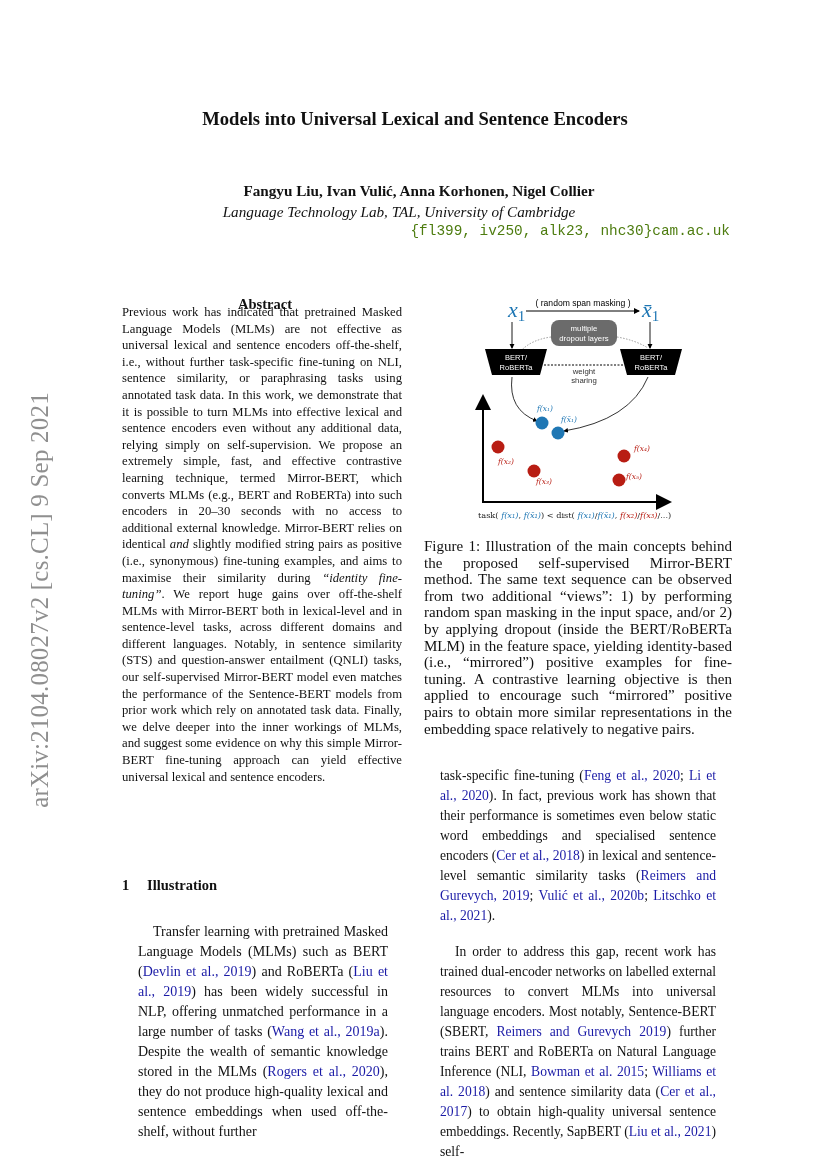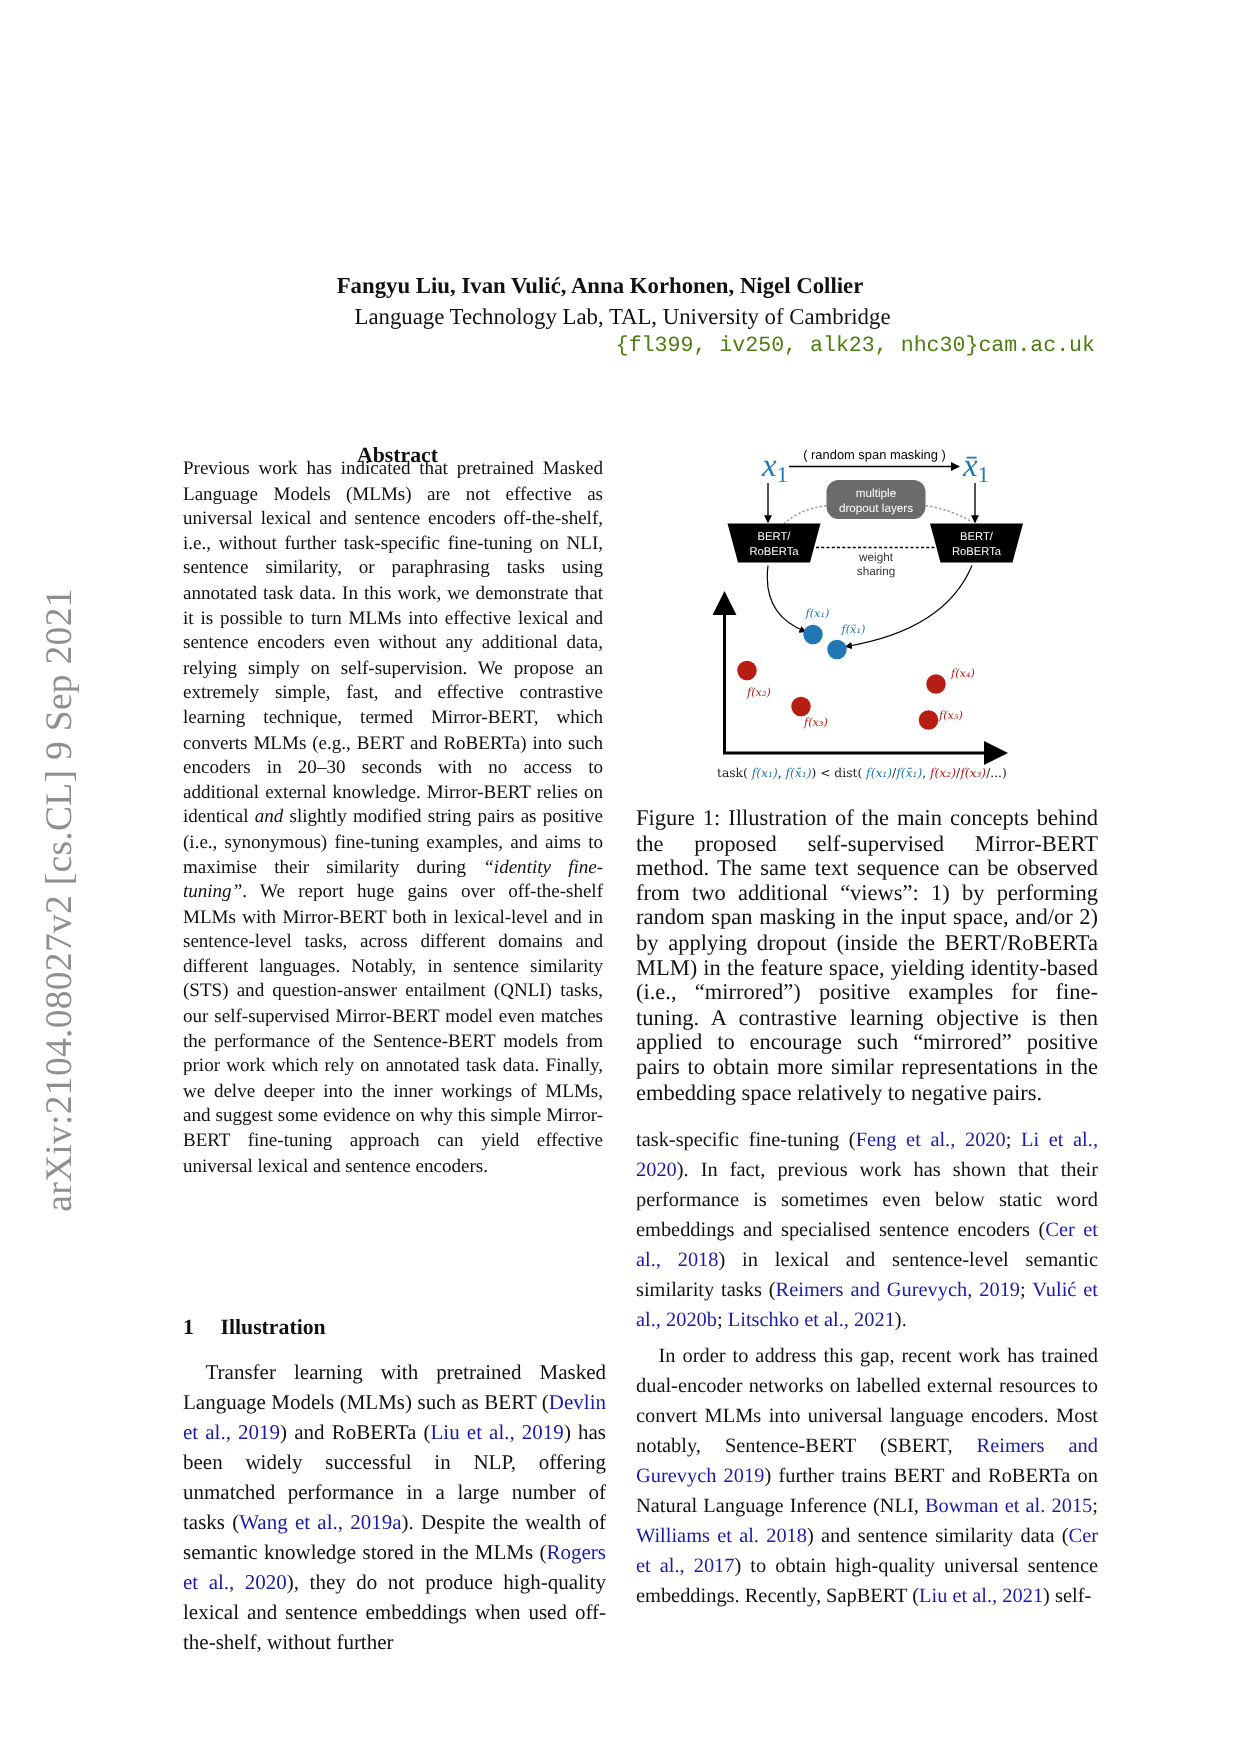--- a/index.html
+++ b/index.html
@@ -1,54 +1,55 @@
 <!DOCTYPE html>
 <html><head>
 <meta charset="utf-8">
 <style>
   html, body { margin: 0; padding: 0; background: #ffffff; }
   body { width: 827px; height: 1170px; position: relative; overflow: hidden;
          font-family: "Liberation Serif", "DejaVu Serif", serif; color: #111; }
   .abs { position: absolute; }
   .title { left: 100px; width: 630px; top: 107px; text-align: center;
            font-weight: bold; font-size: 18.6px; line-height: 23px; }
-  .authors { left: 85px; width: 630px; top: 181px; text-align: center;
+  .authors { left: 104px; width: 630px; top: 181px; text-align: center;
              font-weight: bold; font-size: 15.2px; line-height: 20px; }
-  .affil { left: 100px; width: 630px; top: 202px; text-align: center;
-           font-size: 15.2px; line-height: 20px; }
+  .affil { left: 84px; width: 630px; top: 202px; text-align: center;
+           font-size: 15.2px; line-height: 20px; font-style: italic; }
   .email { left: 100px; width: 630px; top: 221px; text-align: right;
            font-family: "Liberation Mono", "DejaVu Sans Mono", monospace;
            font-size: 14.4px; line-height: 20px; color: #4d7c0f; }
   .arxiv { left: 20px; top: 360px; width: 40px; height: 480px; }
   .arxiv span { position: absolute; left: 50%; top: 50%;
                 transform: translate(-50%, -50%) rotate(-90deg);
                 white-space: nowrap; font-family: "Liberation Serif", serif;
                 font-size: 25px; color: #8f8f8f; letter-spacing: 0.2px; }
   .abs-heading { left: 120px; width: 290px; top: 296px; text-align: center;
                  font-weight: bold; font-size: 14.5px; }
   .abstract { left: 122px; width: 280px; top: 304px; font-size: 12.7px;
               line-height: 16.6px; text-align: justify; hyphens: manual; }
   .sec-heading { left: 122px; top: 877px; font-weight: bold; font-size: 14.5px; }
   .sec-heading .num { display: inline-block; width: 25px; }
   .col-left { left: 122px; width: 282px; top: 906px; font-size: 14px;
               line-height: 20px; text-align: justify; }
   .caption { left: 424px; width: 308px; top: 538px; font-size: 15px;
              line-height: 16.6px; text-align: justify; }
   .col-right { left: 424px; width: 308px; top: 750px; font-size: 13.6px;
                line-height: 20px; text-align: justify; }
-  .col-right p, .col-left p { margin: 0; }
+  .col-right p, .col-left p { margin: 16px; }
   .indent { text-indent: 15px; }
   .cite { color: #1a1aa6; }
   .figure { left: 470px; top: 290px; width: 245px; height: 235px; }
   .fig-label { font-family: "Liberation Sans", "DejaVu Sans", sans-serif; }
 </style>
 </head>
 <body>
 
 <div class="abs title">
+  <div>Models into Universal Lexical and Sentence Encoders</div>
 </div>
 <div class="abs authors">Fangyu Liu, Ivan Vulić, Anna Korhonen, Nigel Collier</div>
 <div class="abs affil">Language Technology Lab, TAL, University of Cambridge</div>
 <div class="abs email">{fl399, iv250, alk23, nhc30}cam.ac.uk</div>
 
 <div class="abs arxiv">
   <span>arXiv:2104.08027v2  [cs.CL]  9 Sep 2021</span>
 </div>
 
 <div class="abs abs-heading">Abstract</div>

